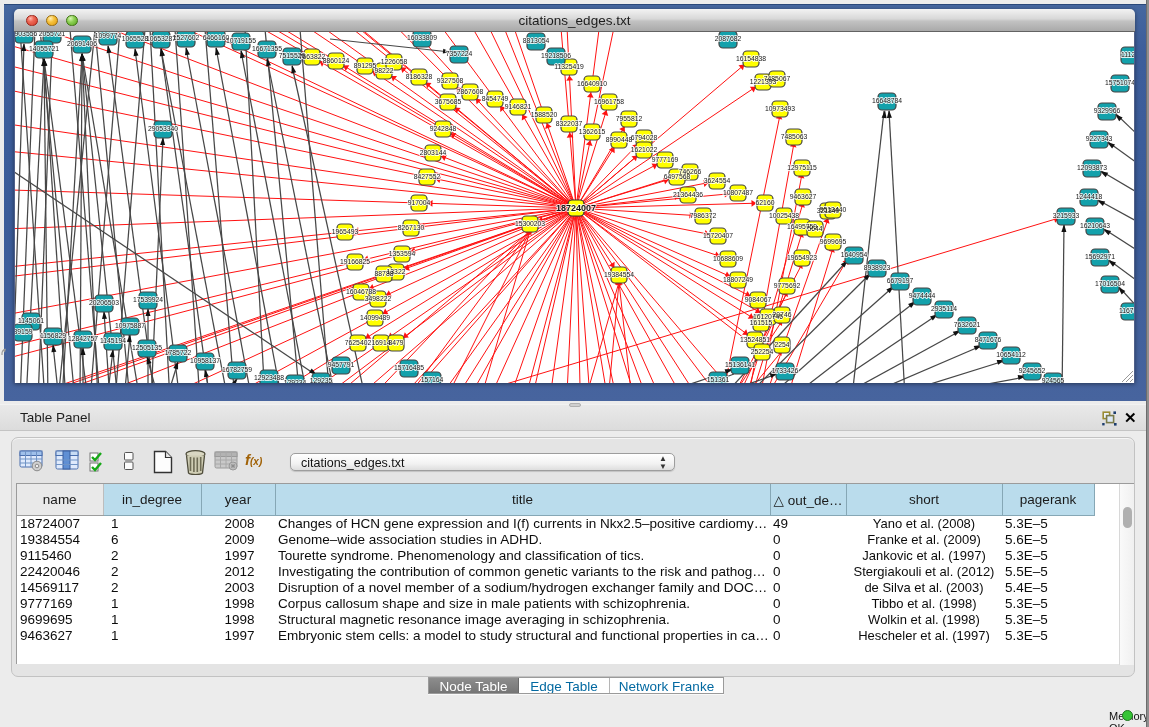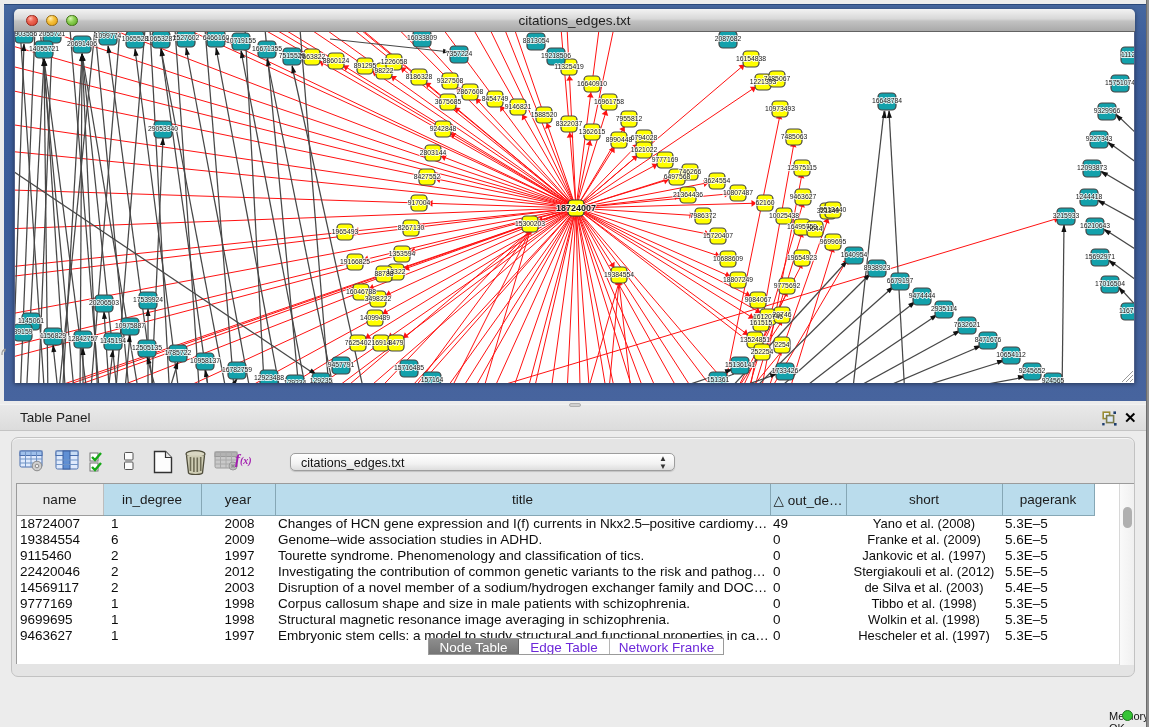--- a/index.html
+++ b/index.html
@@ -82,24 +82,24 @@
   td.c-short { text-align:center; padding:0; font-size:13px; }
   td.c-deg { padding-left:8px; }
 
   
   #vscroll { position:absolute; left:1119px; top:484px; width:15px; height:181px;
      background:linear-gradient(90deg,#fafafa,#f0f0f0); border-left:1px solid #d8d8d8; }
   #vthumb { position:absolute; left:2.5px; top:23px; width:9px; height:21px;
      background:#b0b0b0; border-radius:5px; }
 
   
-  #tabs { position:absolute; left:428px; top:638px; height:17px; display:flex;
+  #tabs { position:absolute; left:428px; top:677px; height:17px; display:flex;
      border:1px solid #9a9a9a; border-radius:0; overflow:hidden;
      background:#fff; box-shadow:0 1px 0 rgba(255,255,255,.7); }
-  .tab { font-size:13.5px; color:#6d28d9; text-align:center; padding-top:1px; border-right:1px solid #b5b5b5; }
+  .tab { font-size:13.5px; color:#0369a1; text-align:center; padding-top:1px; border-right:1px solid #b5b5b5; }
   .tab.t1 { width:90px; } .tab.t2 { width:91px; } .tab.t3 { width:113px; }
   .tab.sel { background:linear-gradient(180deg,#8d8d8d,#757575); color:#fff; border-right:1px solid #6a6a6a; }
   .tab:last-child { border-right:none; }
 
   #memory { position:absolute; left:1109px; top:710px; font-size:11px; color:#111; }
   #memdot { position:absolute; left:1122px; top:710px; width:11px; height:11px; border-radius:50%;
      background:#35c435; border:1.2px solid #1e741e; }
 </style>
 </head>
 <body>
@@ -903,21 +903,21 @@
       <path d="M3.5 6.5 L5.5 24 a7.5 2.5 0 0 0 14 0 L21.5 6.5" fill="#cfcdb4" stroke="#4e4c3a" stroke-width="1.3"></path>
       <path d="M7.5 8v14 M10.9 8.5v14.5 M14.3 8.5v14.5 M17.7 8v14" stroke="#6e6c55" stroke-width="1.6"></path>
     </svg>
     <svg class="ticon" style="left:214px" width="26" height="24" viewBox="0 0 26 24">
       <rect x="1" y="3" width="22" height="16" rx="1.5" fill="#c9c9c9" stroke="#9a9a9a"></rect>
       <rect x="1" y="3" width="22" height="4.5" fill="#b3b3b3" stroke="#9a9a9a"></rect>
       <path d="M6.5 3v16 M12 3v16 M17.5 3v16 M1 11h22 M1 15h22" stroke="#a8a8a8" fill="none"></path>
       <circle cx="19" cy="17" r="4" fill="#bdbdbd" stroke="#989898"></circle>
       <path d="M17.4 15.4l3.2 3.2 M20.6 15.4l-3.2 3.2" stroke="#8d8d8d" stroke-width="1.4"></path>
     </svg>
-    <div class="ticon" style="left:235px; top:9px; font-size:15px; font-style:italic; font-weight:bold; color:#a21caf; font-family:Liberation Serif, serif;">f<span style="font-size:10px;">(x)</span></div>
+    <div class="ticon" style="left:245px; top:9px; font-size:15px; font-style:italic; font-weight:bold; color:#a16207; font-family:Liberation Sans, sans-serif;">f<span style="font-size:10px;">(x)</span></div>
     <div id="dropdown">
       <div class="lbl">citations_edges.txt</div>
       <div class="arrows">▲<br>▼</div>
     </div>
   </div>
 
   <div id="tablewrap">
     <table>
       <tbody>
           <tr>

